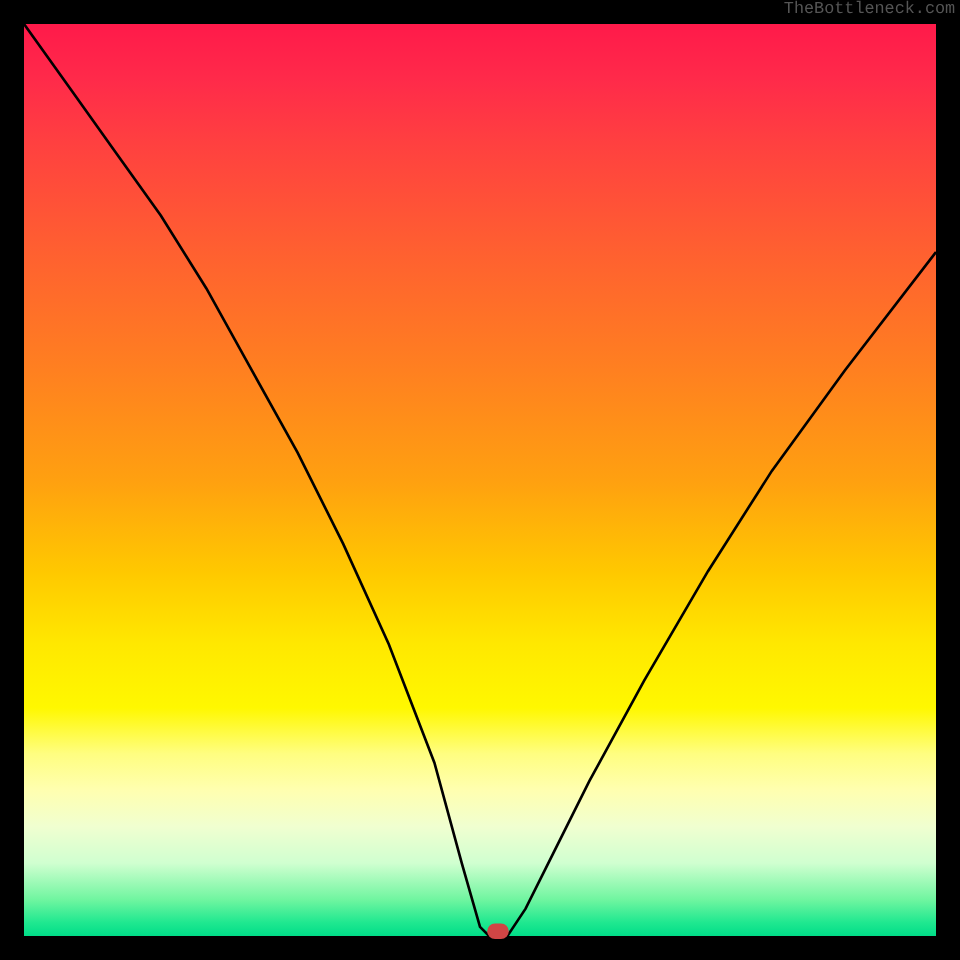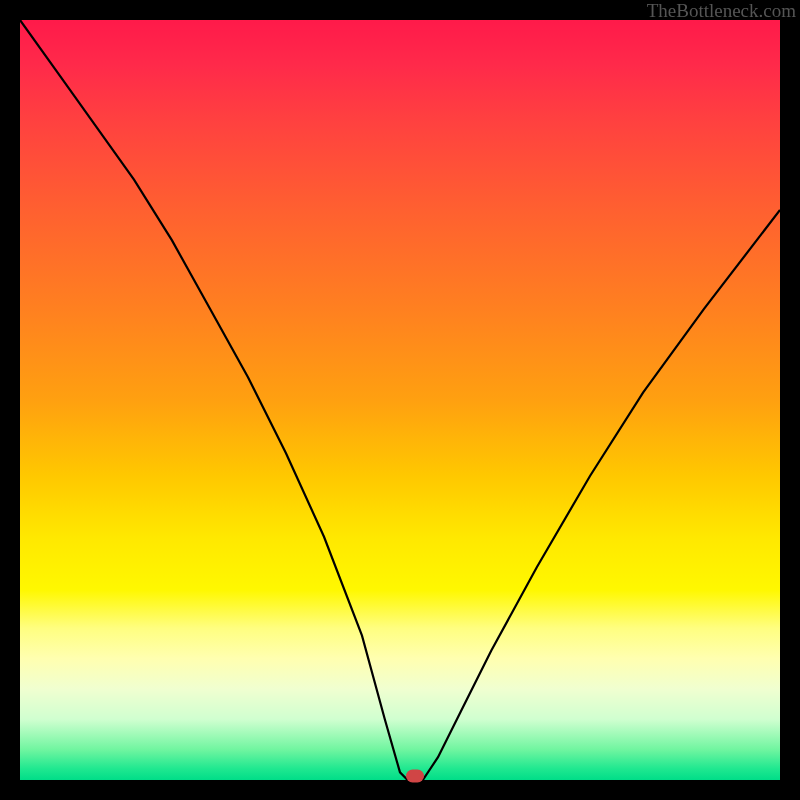--- a/index.html
+++ b/index.html
@@ -48,22 +48,22 @@
       #d0ffd0 92%,
       #70f5a0 96%,
       #20e890 98.5%,
       #00dd88 100%
     );
   }
   .watermark {
     position: absolute;
     top: 0px;
     right: 4px;
-    font-family: Liberation Serif, serif;
-    font-size: 19px;
+    font-family: Liberation Mono, monospace;
+    font-size: 14px;
     color: #555;
     font-weight: 500;
     z-index: 10;
   }
   svg.curve {
     position: absolute;
     left: 0;
     top: 0;
     width: 760px;
     height: 760px;

